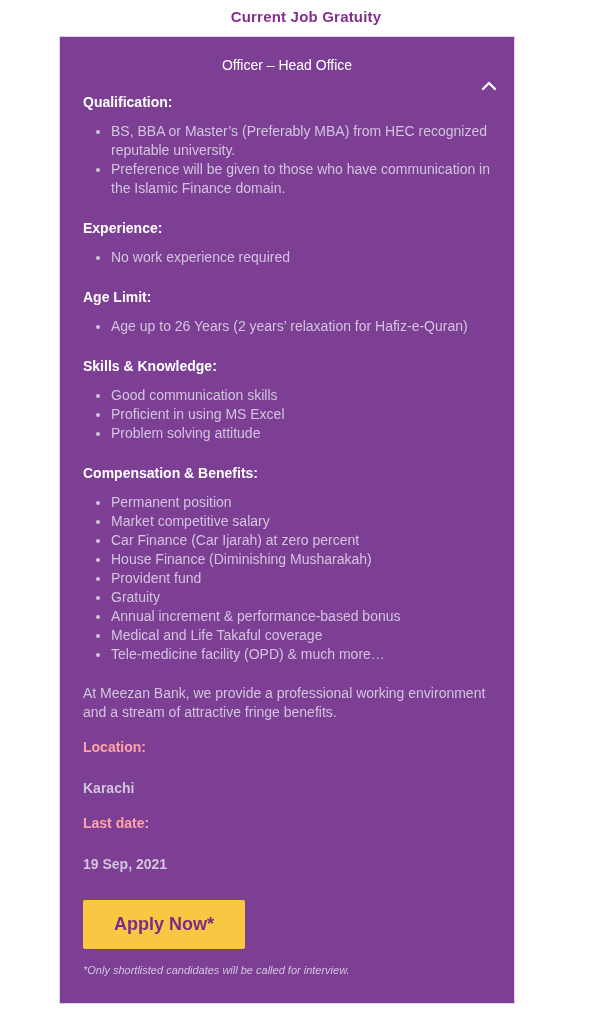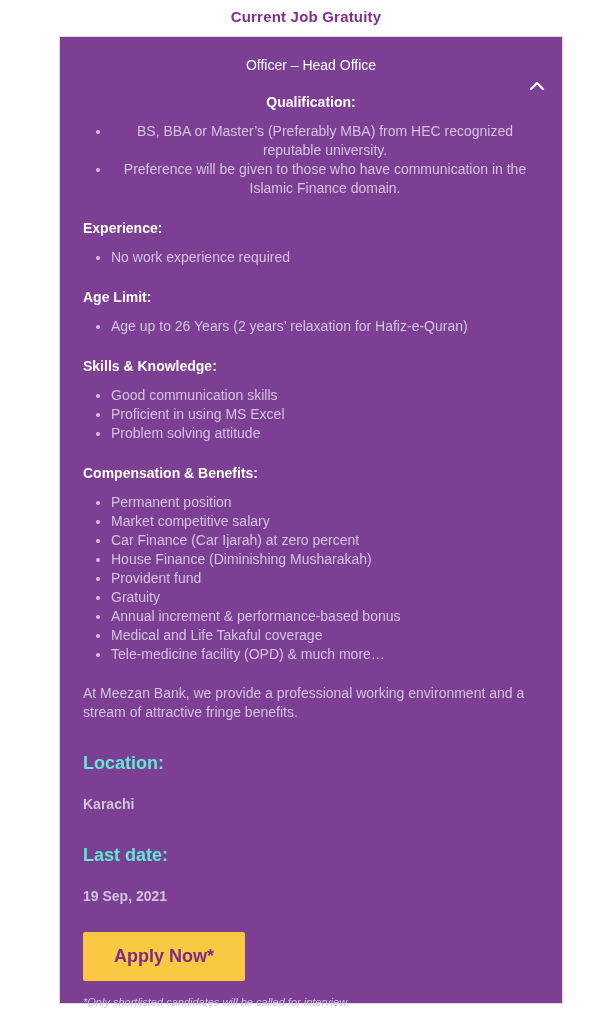--- a/index.html
+++ b/index.html
@@ -11,55 +11,55 @@
   }
   .page-title {
     margin: 0; padding-top: 8px;
     text-align: center;
     font-size: 15px; font-weight: 700;
     color: #862D8E; letter-spacing: .2px;
   }
   .card {
     position: relative;
     margin: 11px 0 0 59px;
-    width: 504px; height: 968px;
+    width: 456px; height: 968px;
     box-sizing: border-box;
     background: #7C3F94;
     border: 1px solid #E3D2EC;
   }
   .card-header {
     padding-top: 19px;
     text-align: center;
     color: #ffffff; font-size: 14px; line-height: 19px;
   }
   .collapse-btn {
     position: absolute; top: 38px; right: 12px;
     width: 26px; height: 22px;
     background: none; border: none; padding: 0; margin: 0;
     cursor: pointer; display: flex; align-items: center; justify-content: center;
   }
   .content {
     padding: 0 23px;
     color: #D3C4DE; font-size: 14px; line-height: 19px;
   }
   .section { margin-top: 21px; }
-  .section.first { margin-top: 18px; text-align: center; }
+  .section.first { margin-top: 18px; }
   .section-heading {
     margin: 0; color: #ffffff;
     font-size: 14px; font-weight: 700; line-height: 19px;
   }
   .bullet-list {
     margin: 10px 0 0; padding: 0 0 0 28px;
     list-style: disc;
   }
   .bullet-list li { line-height: 19px; }
   .para { margin: 20px 0 16px; }
   .meta-heading {
-    margin: 32px 0 0; color: #5eead4;
-    font-size: 18px; font-weight: 700; line-height: 19px;
+    margin: 16px 0 0; color: #fca5a5;
+    font-size: 14px; font-weight: 700; line-height: 19px;
   }
   .meta-value { margin: 22px 0 0; line-height: 19px; font-weight: bold; }
   .apply-btn {
     display: block; margin: 26px 0 0;
     width: 162px; height: 49px;
     background: #F8C843; color: #7C2B87;
     font-family: inherit; font-size: 18px; font-weight: 700;
     border: none; border-radius: 2px; cursor: pointer;
   }
   .footnote {

